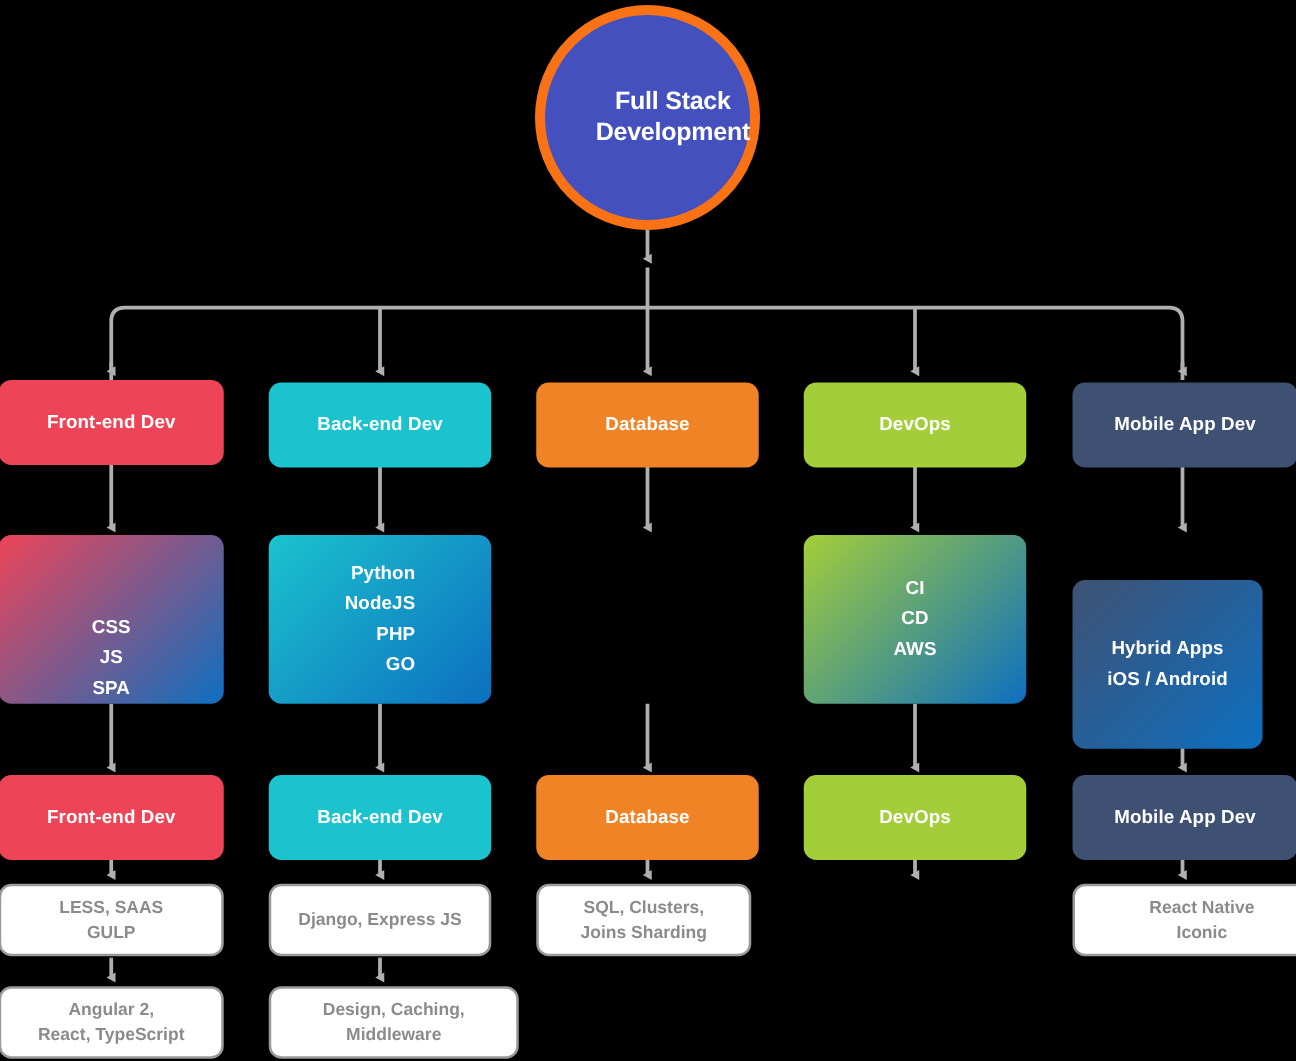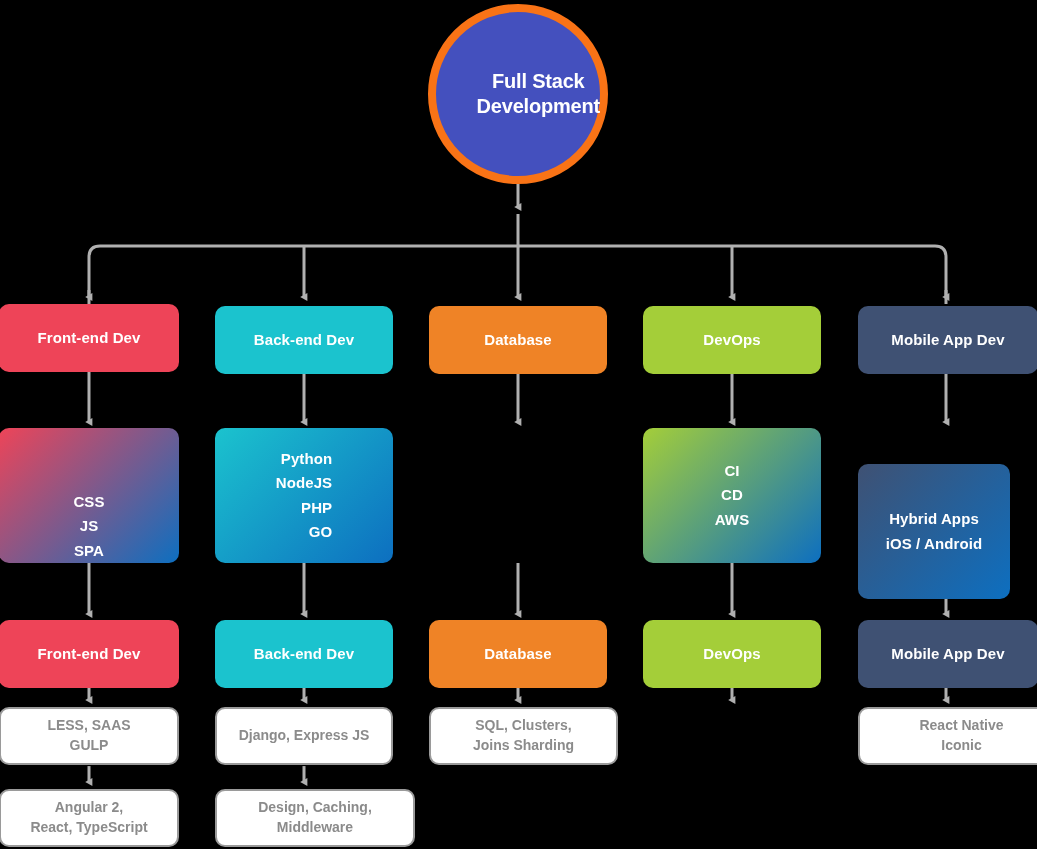--- a/index.html
+++ b/index.html
@@ -207,21 +207,21 @@
 
   <div class="node head" style="left:429px; top:306px; width:178px; background:#EF8326;">
     <div class="node-label">Database</div>
   </div>
 
 
   <div class="node head" style="left:429px; top:620px; width:178px; background:#EF8326;">
     <div class="node-label">Database</div>
   </div>
 
-  <div class="node leaf" style="left:429px; top:707px; width:189px;">
+  <div class="node leaf" style="left:429px; top:707px; width:172px;">
     <div class="node-label">SQL, Clusters,
 Joins Sharding</div>
   </div>
 
   <div class="node head" style="left:643px; top:306px; width:178px; background:#A4CE39;">
     <div class="node-label">DevOps</div>
   </div>
 
   <div class="node stack" style="left:643px; top:428px; width:178px; background:linear-gradient(135deg,#A4CE39 0%,#0D6FC0 100%);">
     <div class="node-label">CI

